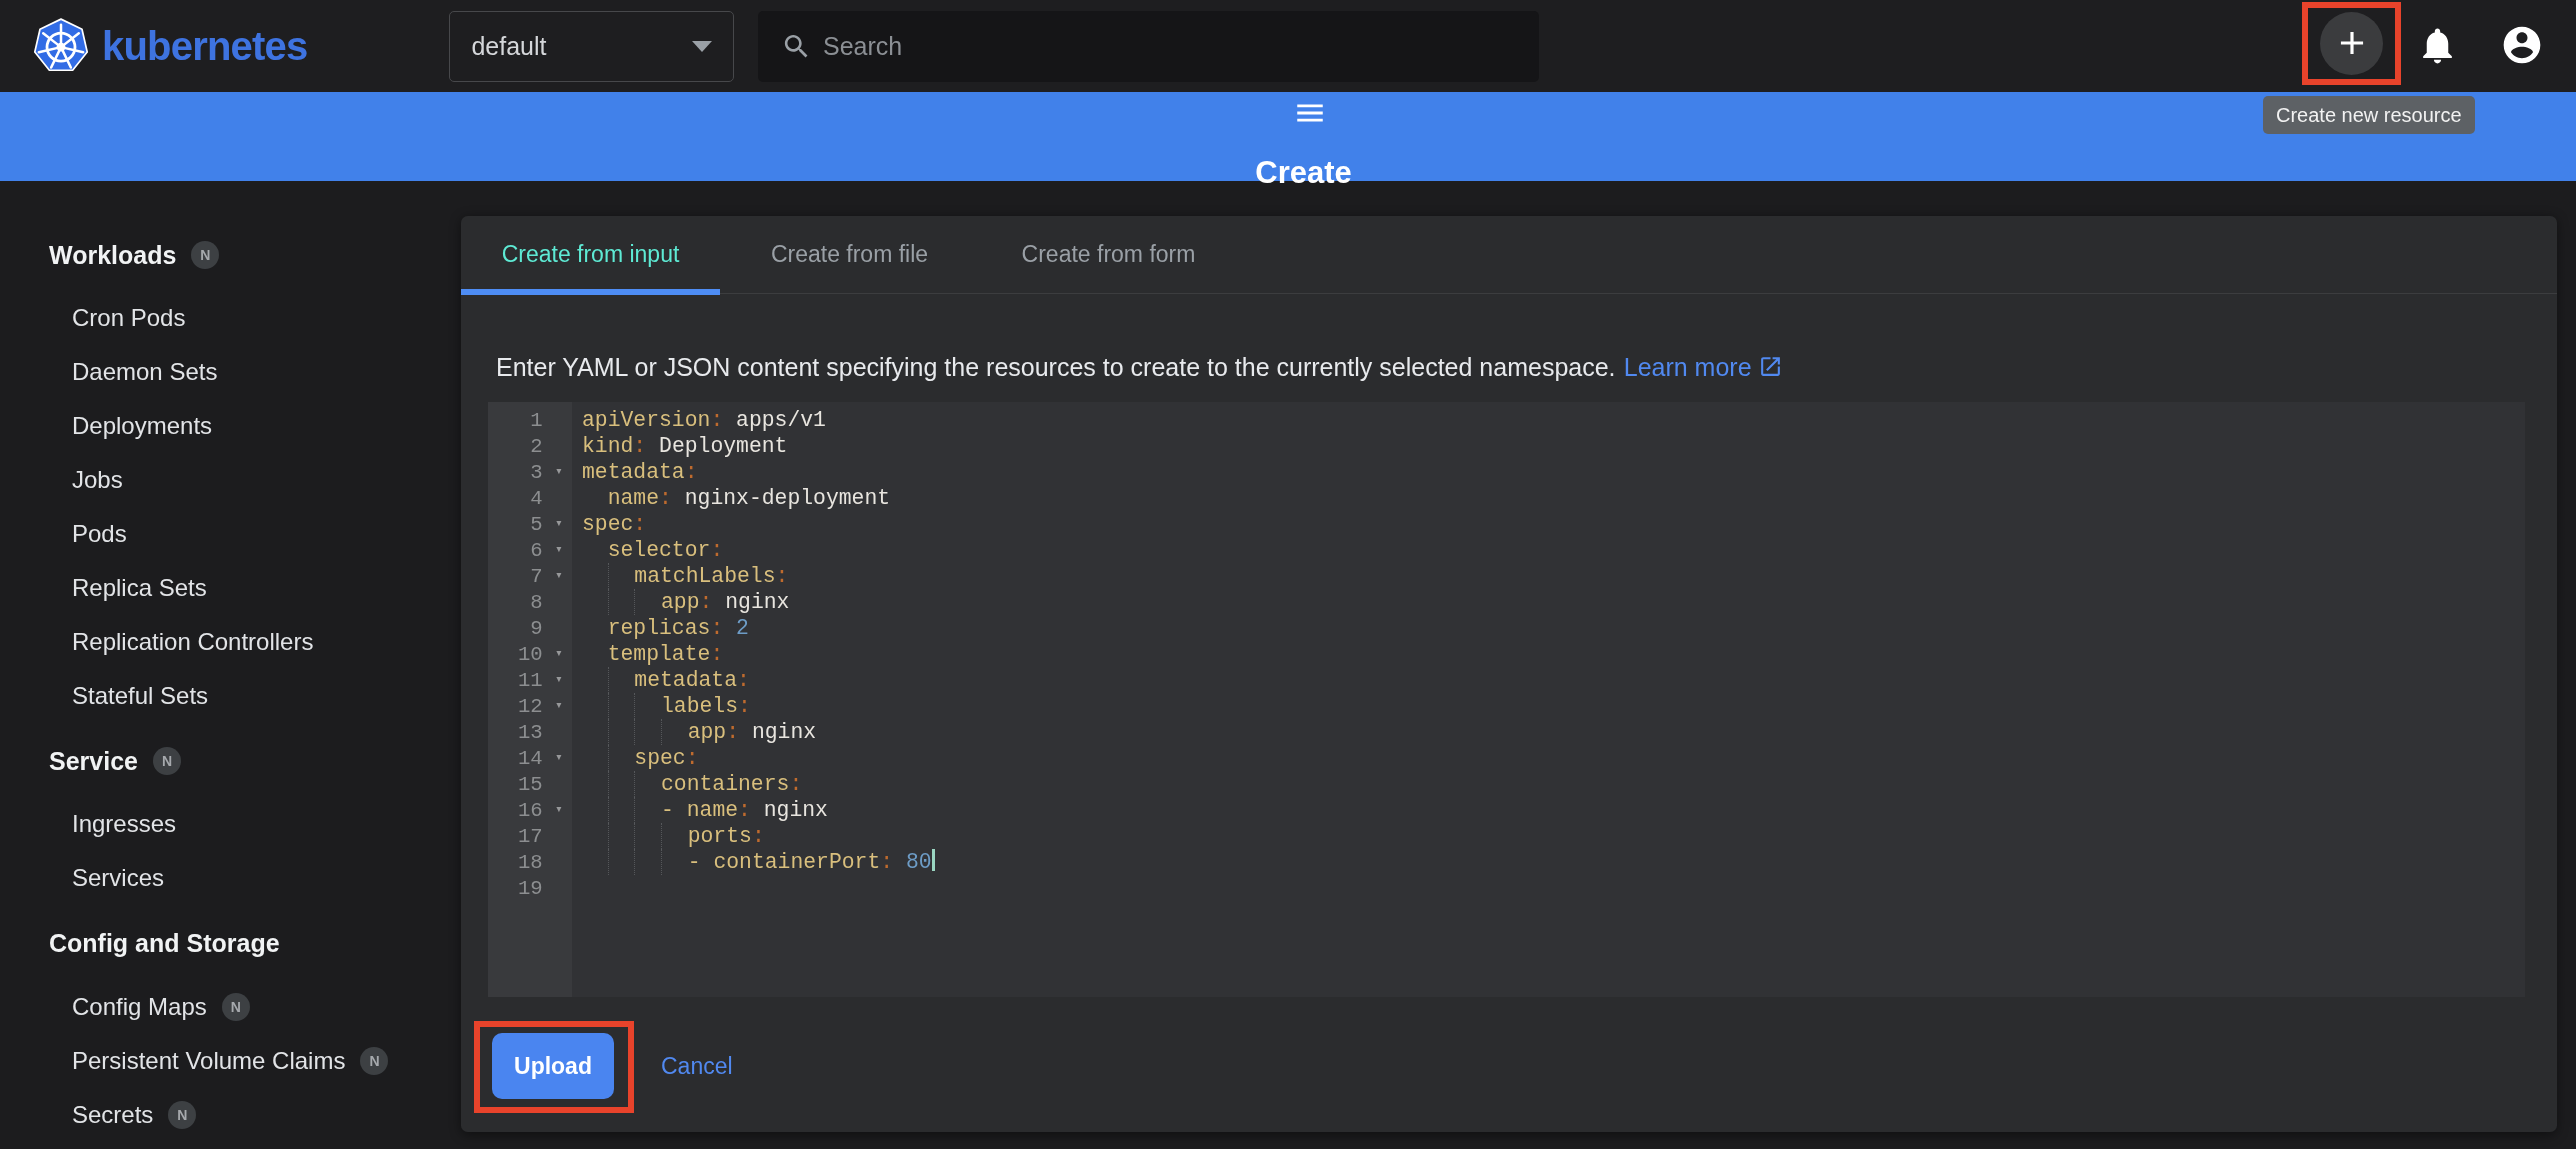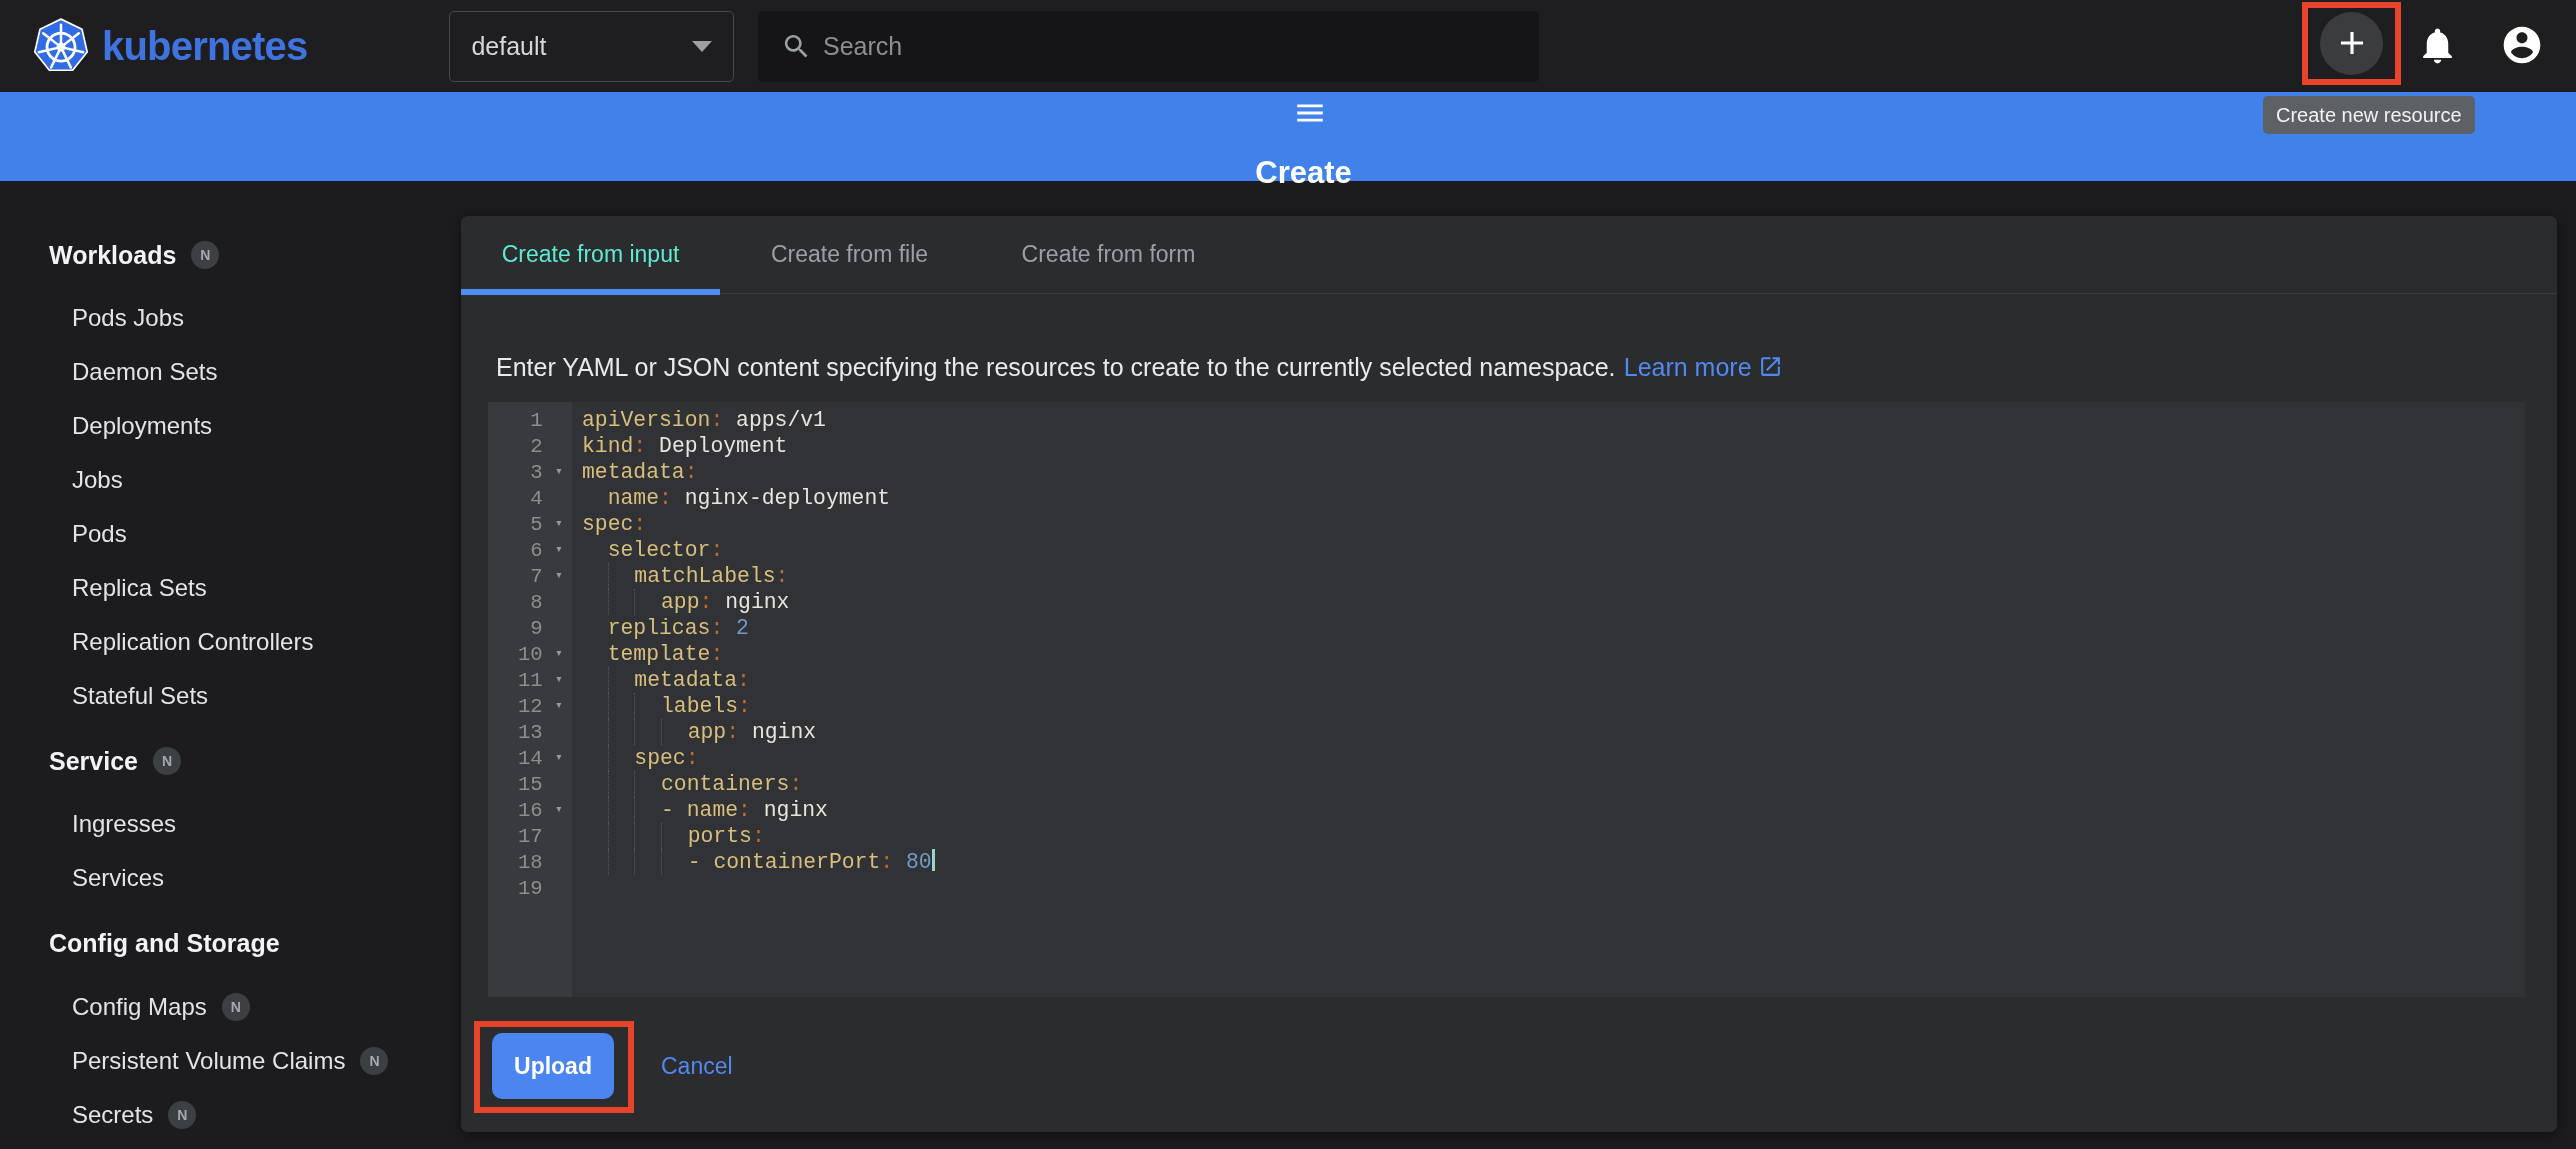--- a/index.html
+++ b/index.html
@@ -157,21 +157,21 @@
 </div>
 
 <div class="tooltip">Create new resource</div>
 
 <nav class="sidebar" id="sidebar">
     <div class="side-header">
       <span>Workloads</span>
       <span class="nbadge">N</span>
     </div>
     <div class="side-item">
-      <span>Pods Jobs</span>
+      <span>Cron Pods</span>
     </div>
     <div class="side-item">
       <span>Daemon Sets</span>
     </div>
     <div class="side-item">
       <span>Deployments</span>
     </div>
     <div class="side-item">
       <span>Jobs</span>
     </div>

